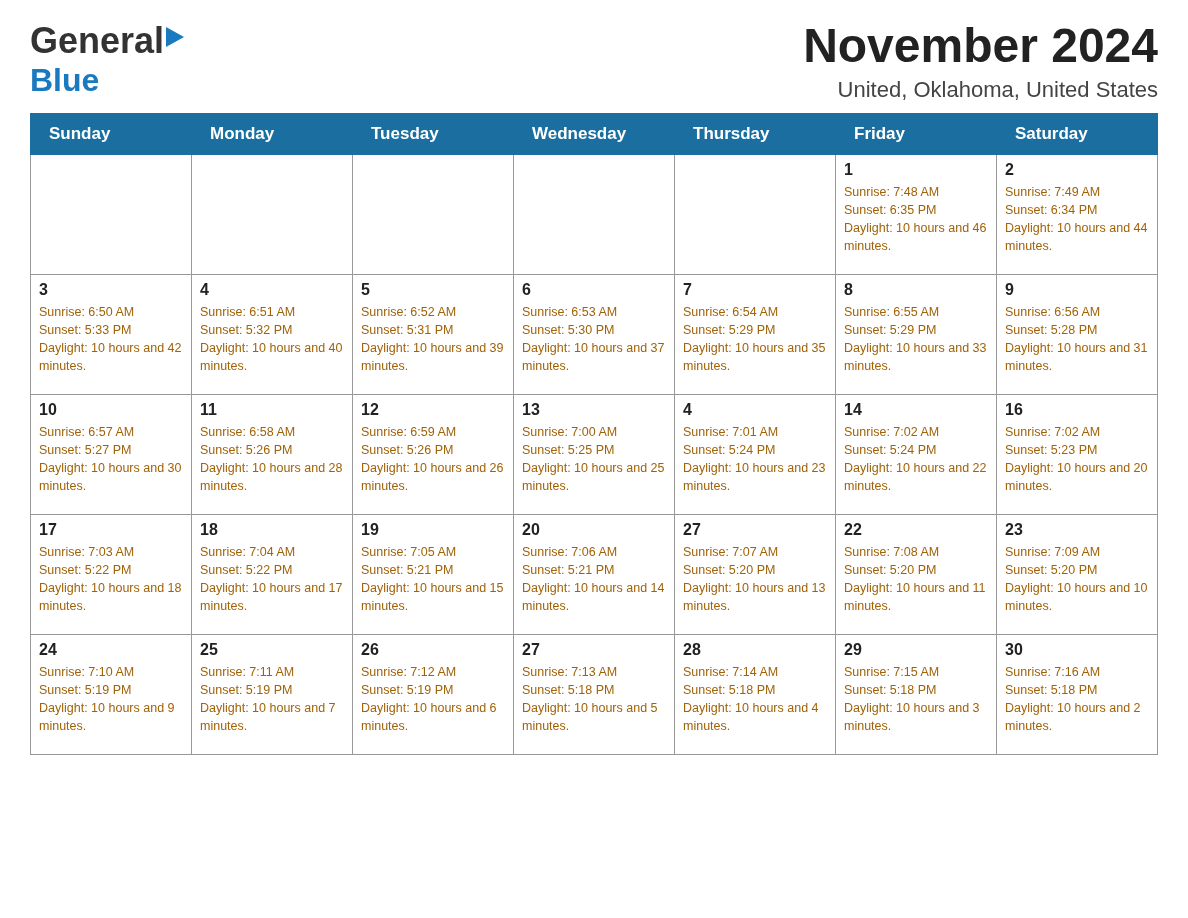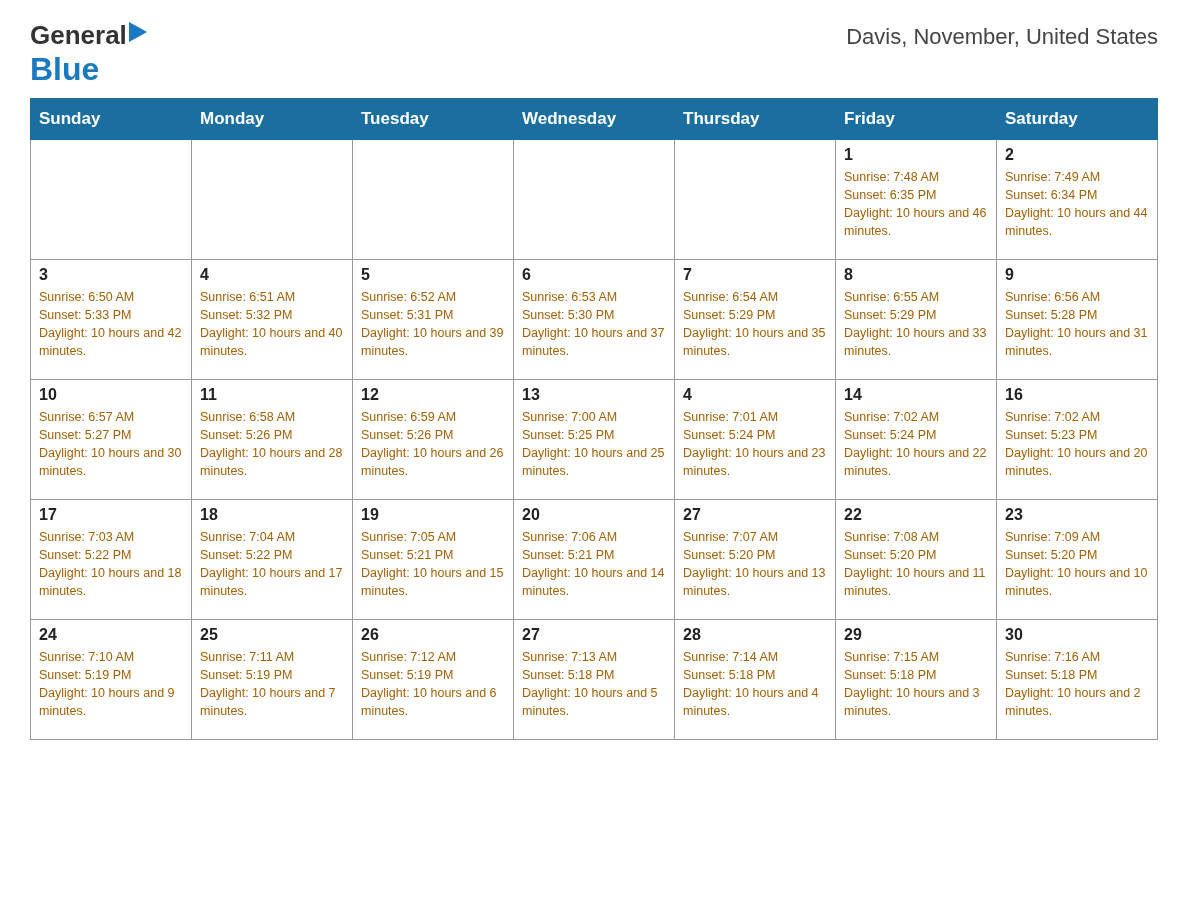--- a/index.html
+++ b/index.html
@@ -38,21 +38,21 @@
     .calendar {
       width: 100%;
       border-collapse: collapse;
       margin-top: 10px;
     }
     .calendar th {
       background-color: #1a6fa0;
       color: #fff;
       font-size: 17px;
       font-weight: bold;
-      padding: 10px 8px;
+      padding: 10px 18px;
       text-align: left;
       border: 1px solid #1a6fa0;
     }
     .calendar td {
       border: 1px solid #999;
       vertical-align: top;
       padding: 6px 8px;
       width: 14.28%;
       height: 120px;
       background: #fff;
@@ -70,21 +70,21 @@
       line-height: 1.45;
     }
     .empty-cell {
       background: #f9f9f9;
     }
     .logo-row {
       display: flex;
       align-items: center;
     }
     .logo-text-general {
-      font-size: 26px;
+      font-size: 36px;
       font-weight: bold;
       color: #333;
     }
     .logo-chevron {
       display: inline-block;
       margin-left: 2px;
       vertical-align: middle;
       position: relative;
       top: -2px;
     }
@@ -105,21 +105,22 @@
         <svg width="18" height="20" viewBox="0 0 18 20">
             <polygon points="0,0 18,10 0,20" fill="#1a7abf"></polygon>
           </svg>
       </span>
     </div>
     <div>
       <span class="logo-text-blue">Blue</span>
     </div>
   </div>
   <div class="title-block">
-    <div class="location">Davis, November, United States</div>
+    <div class="month-year">November 2024</div>
+    <div class="location">United, Oklahoma, United States</div>
   </div>
 </div>
 
 <table class="calendar">
   <thead>
     <tr>
     <th>Sunday</th>
         <th>Monday</th>
         <th>Tuesday</th>
         <th>Wednesday</th>

